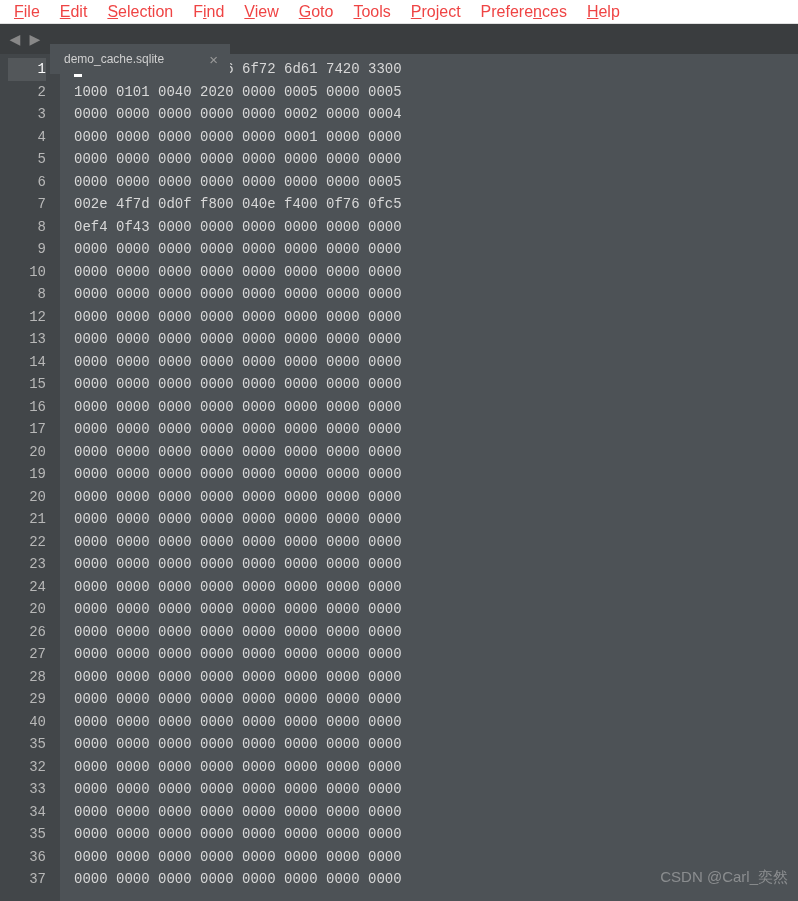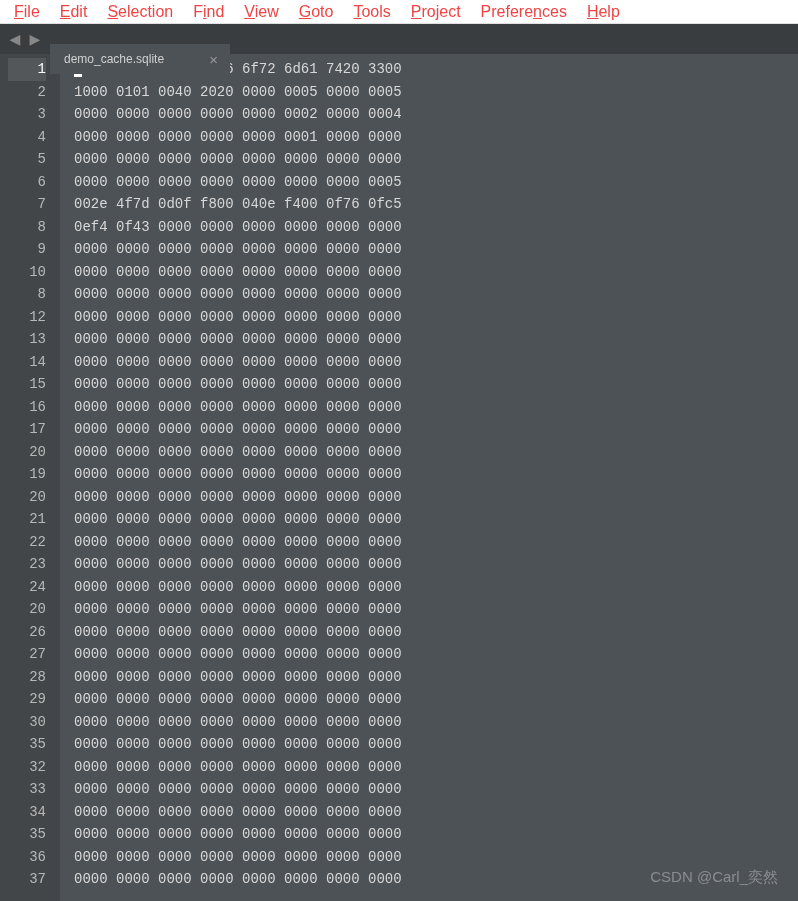--- a/index.html
+++ b/index.html
@@ -104,21 +104,21 @@
       height: 22.5px;
       line-height: 22.5px;
     }
     .cursor-highlight {
       background: #ffffff;
       color: #333333;
     }
     .watermark {
       position: absolute;
       bottom: 14px;
-      right: 20px;
+      right: 10px;
       color: rgba(200, 200, 200, 0.5);
       font-size: 15px;
       font-family: "Microsoft YaHei", sans-serif;
       pointer-events: none;
     }
   </style>
 </head>
 <body>
 
 <div class="menubar">
@@ -169,21 +169,21 @@
       <div class="line-num">20</div>
       <div class="line-num">21</div>
       <div class="line-num">22</div>
       <div class="line-num">23</div>
       <div class="line-num">24</div>
       <div class="line-num">20</div>
       <div class="line-num">26</div>
       <div class="line-num">27</div>
       <div class="line-num">28</div>
       <div class="line-num">29</div>
-      <div class="line-num">30</div>
+      <div class="line-num">40</div>
       <div class="line-num">35</div>
       <div class="line-num">32</div>
       <div class="line-num">33</div>
       <div class="line-num">34</div>
       <div class="line-num">35</div>
       <div class="line-num">36</div>
       <div class="line-num">37</div>
     </div>
   <div class="content" id="content"><div class="line"><span class="cursor-highlight">5</span>351 4c69 7465 2066 6f72 6d61 7420 3300</div><div class="line">1000 0101 0040 2020 0000 0005 0000 0005</div><div class="line">0000 0000 0000 0000 0000 0002 0000 0004</div><div class="line">0000 0000 0000 0000 0000 0001 0000 0000</div><div class="line">0000 0000 0000 0000 0000 0000 0000 0000</div><div class="line">0000 0000 0000 0000 0000 0000 0000 0005</div><div class="line">002e 4f7d 0d0f f800 040e f400 0f76 0fc5</div><div class="line">0ef4 0f43 0000 0000 0000 0000 0000 0000</div><div class="line">0000 0000 0000 0000 0000 0000 0000 0000</div><div class="line">0000 0000 0000 0000 0000 0000 0000 0000</div><div class="line">0000 0000 0000 0000 0000 0000 0000 0000</div><div class="line">0000 0000 0000 0000 0000 0000 0000 0000</div><div class="line">0000 0000 0000 0000 0000 0000 0000 0000</div><div class="line">0000 0000 0000 0000 0000 0000 0000 0000</div><div class="line">0000 0000 0000 0000 0000 0000 0000 0000</div><div class="line">0000 0000 0000 0000 0000 0000 0000 0000</div><div class="line">0000 0000 0000 0000 0000 0000 0000 0000</div><div class="line">0000 0000 0000 0000 0000 0000 0000 0000</div><div class="line">0000 0000 0000 0000 0000 0000 0000 0000</div><div class="line">0000 0000 0000 0000 0000 0000 0000 0000</div><div class="line">0000 0000 0000 0000 0000 0000 0000 0000</div><div class="line">0000 0000 0000 0000 0000 0000 0000 0000</div><div class="line">0000 0000 0000 0000 0000 0000 0000 0000</div><div class="line">0000 0000 0000 0000 0000 0000 0000 0000</div><div class="line">0000 0000 0000 0000 0000 0000 0000 0000</div><div class="line">0000 0000 0000 0000 0000 0000 0000 0000</div><div class="line">0000 0000 0000 0000 0000 0000 0000 0000</div><div class="line">0000 0000 0000 0000 0000 0000 0000 0000</div><div class="line">0000 0000 0000 0000 0000 0000 0000 0000</div><div class="line">0000 0000 0000 0000 0000 0000 0000 0000</div><div class="line">0000 0000 0000 0000 0000 0000 0000 0000</div><div class="line">0000 0000 0000 0000 0000 0000 0000 0000</div><div class="line">0000 0000 0000 0000 0000 0000 0000 0000</div><div class="line">0000 0000 0000 0000 0000 0000 0000 0000</div><div class="line">0000 0000 0000 0000 0000 0000 0000 0000</div><div class="line">0000 0000 0000 0000 0000 0000 0000 0000</div><div class="line">0000 0000 0000 0000 0000 0000 0000 0000</div></div>
 </div>

